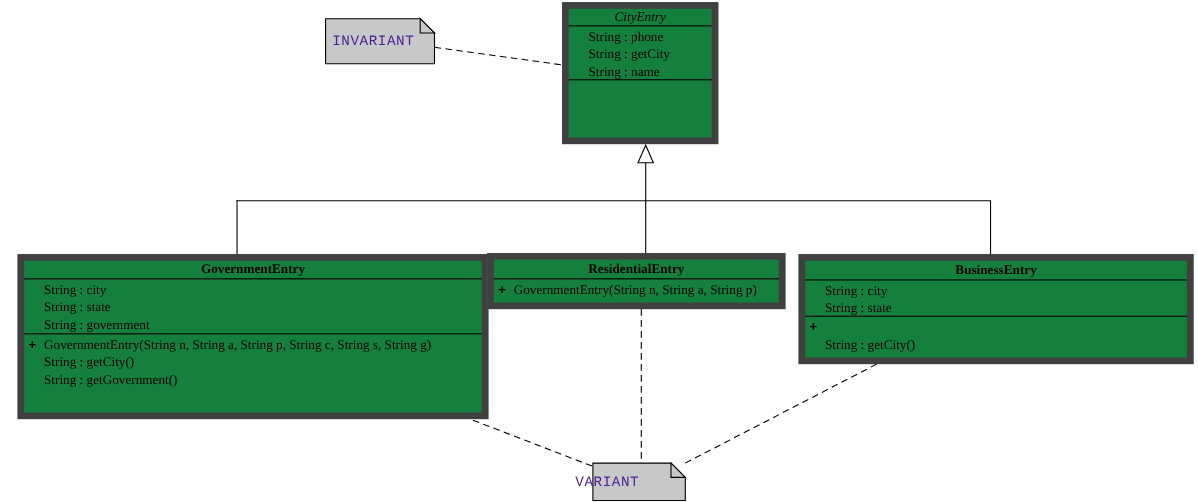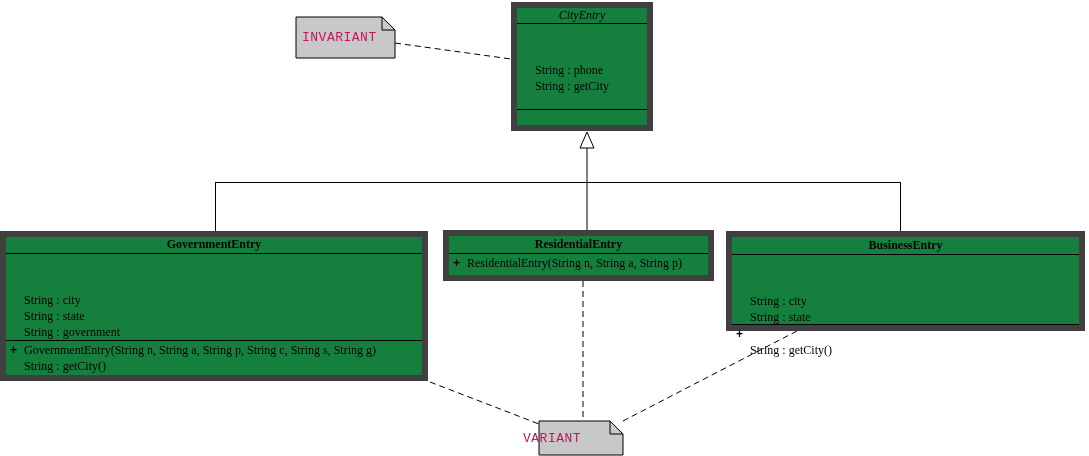--- a/index.html
+++ b/index.html
@@ -13,30 +13,30 @@
     position:absolute; background:#15803d; border:6px solid #404040;
     box-sizing:border-box; display:flex; flex-direction:column;
     font-size:12px; line-height:16px;
   }
   .cls .title {
     text-align:center; font-weight:bold; border-bottom:1px solid #000;
     height:16px; line-height:15px; flex:none; white-space:nowrap; overflow:hidden;
   }
   .cls.abstract .title { font-style:italic; font-weight:normal; }
   .sec { position:relative; flex:none; box-sizing:border-box; padding-top:1px; }
-  .sec.attrs { border-bottom:1px solid #000;margin-top:37px; }
+  .sec.attrs { border-bottom:1px solid #000; }
   .sec.methods { flex:1 1 auto; }
   .row { height:16px; line-height:16px; padding-left:18px; white-space:nowrap; position:relative; }
   .vis {
     position:absolute; left:4px; top:0; font-weight:bold;
     font-family:"Liberation Sans", sans-serif; font-size:12px;
   }
   .note-label {
     position:absolute; font-family:"Liberation Mono", monospace;
-    font-size:13px; letter-spacing:0.5px; color:#be185d; white-space:nowrap;
+    font-size:13px; letter-spacing:0.5px; color:#4c1d95; white-space:nowrap;
   }
 </style>
 </head>
 <body>
 
 <div id="stage">
 
   <svg id="wires" viewBox="0 0 1089 456" xmlns="http://www.w3.org/2000/svg">
 
     <line x1="587" y1="148" x2="587" y2="230" stroke="#000" stroke-width="1"></line>
@@ -62,43 +62,45 @@
   </svg>
 
   <div class="note-label" style="left:302px; top:30px;">INVARIANT</div>
   <div class="note-label" style="left:523px; top:431px;">VARIANT</div>
 
   <div class="cls abstract" style="left:511px; top:2px; width:142px; height:129px;">
     <div class="title" style="height:15px; line-height:14px;">CityEntry</div>
     <div class="sec attrs" style="height:49px;">
       <div class="row">String : phone</div>
       <div class="row">String : getCity</div>
+      <div class="row">String : name</div>
     </div>
   </div>
 
-  <div class="cls" style="left:0; top:231px; width:428px; height:150px;">
+  <div class="cls" style="left:16px; top:231px; width:428px; height:150px;">
     <div class="title">GovernmentEntry</div>
     <div class="sec attrs" style="height:50px;">
       <div class="row">String : city</div>
       <div class="row">String : state</div>
       <div class="row">String : government</div>
     </div>
     <div class="sec methods">
       <div class="row">
         <span class="vis">+</span><span>GovernmentEntry(String n, String a, String p, String c, String s, String g)</span>
       </div>
       <div class="row">String : getCity()</div>
+      <div class="row">String : getGovernment()</div>
     </div>
   </div>
 
   <div class="cls" style="left:443px; top:230px; width:271px; height:51px;">
     <div class="title" style="height:17px; line-height:16px;">ResidentialEntry</div>
     <div class="sec methods">
       <div class="row">
-        <span class="vis">+</span><span>ResidentialEntry(String n, String a, String p)</span>
+        <span class="vis">+</span><span>GovernmentEntry(String n, String a, String p)</span>
       </div>
     </div>
   </div>
 
   <div class="cls" style="left:726px; top:231px; width:359px; height:100px;">
     <div class="title" style="height:17px; line-height:16px;text-align:center;">BusinessEntry</div>
     <div class="sec attrs" style="height:33px;">
       <div class="row">String : city</div>
       <div class="row">String : state</div>
     </div>

